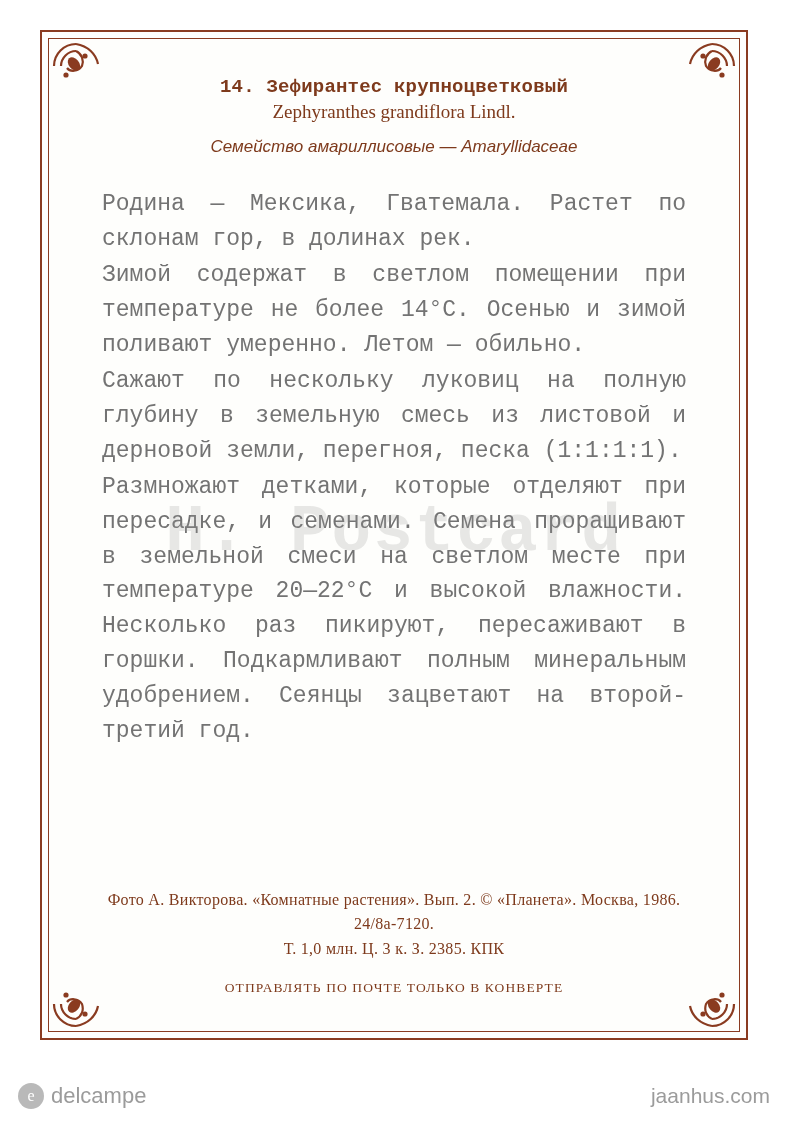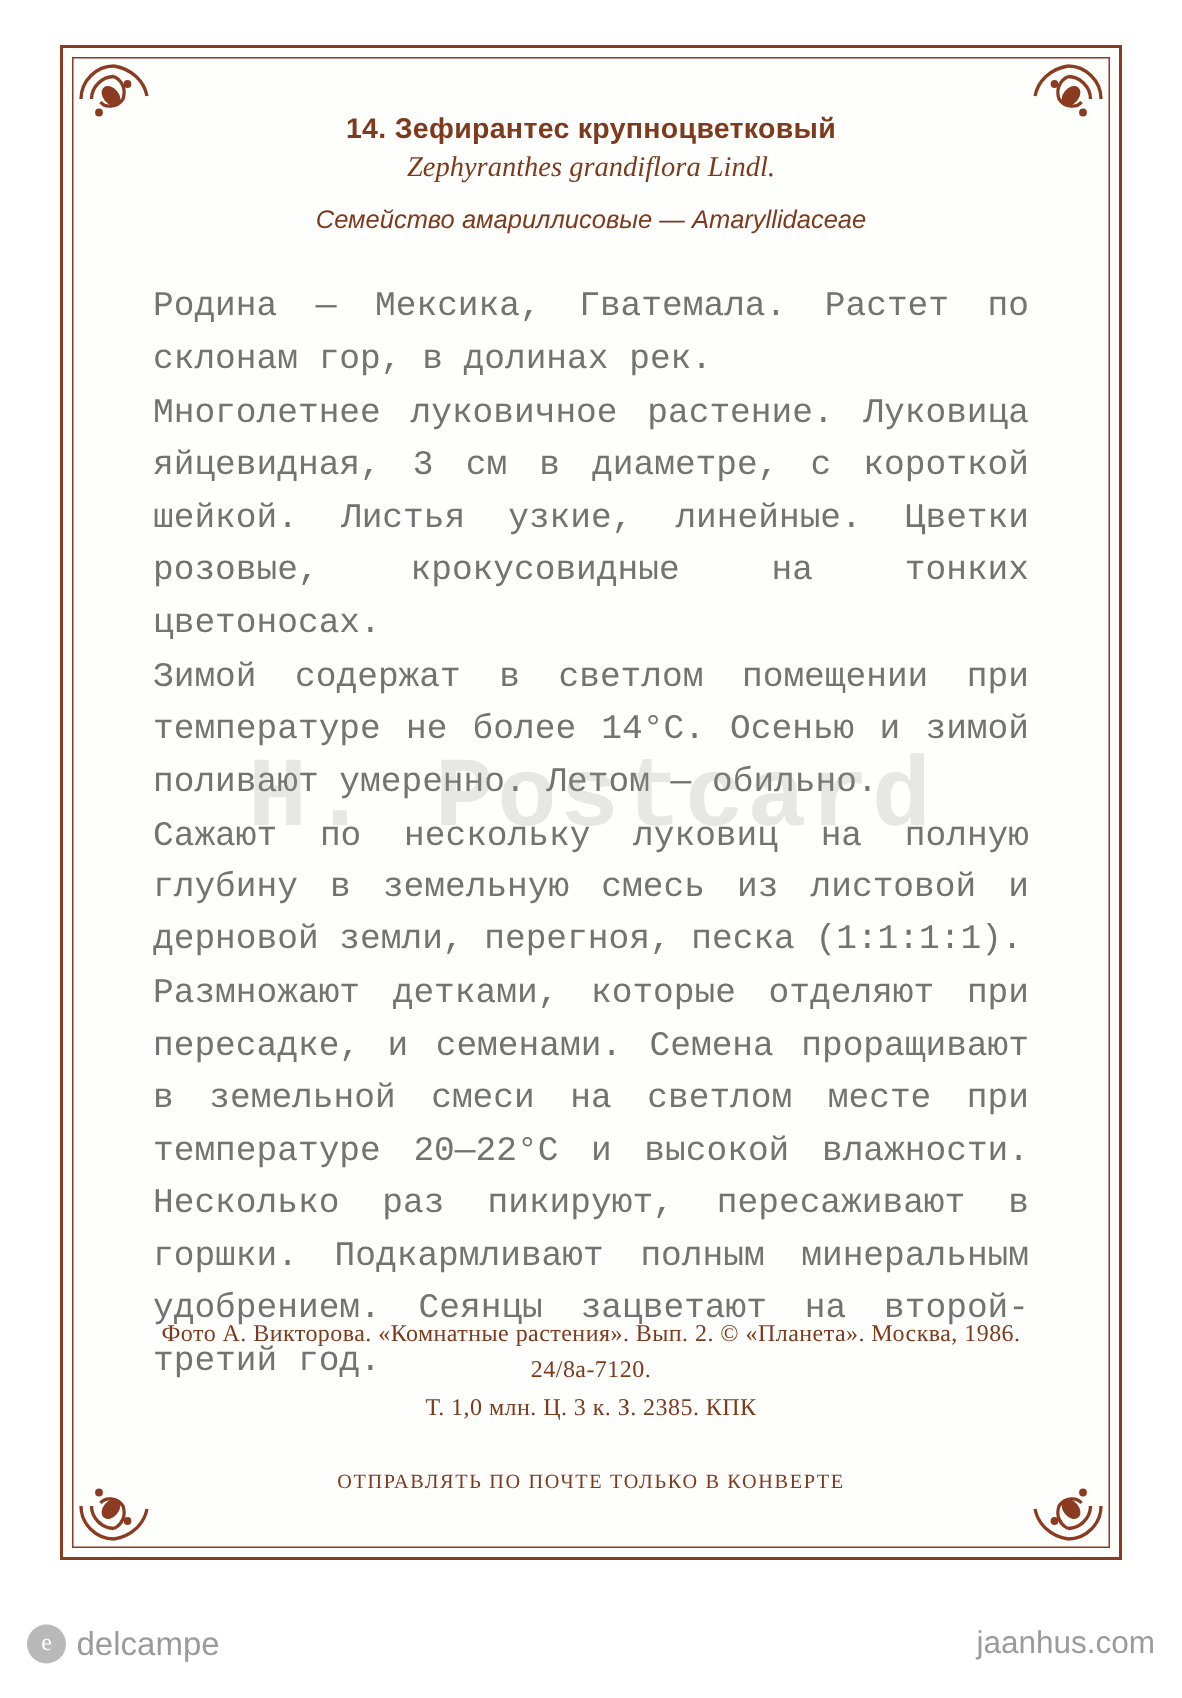--- a/index.html
+++ b/index.html
@@ -54,29 +54,28 @@
     left: 60px;
     right: 60px;
     top: 44px;
   }
 
   .title-block {
     text-align: center;
     color: #7e3a1c;
   }
   .title-main {
-    font-family: Liberation Sans, sans-serif;
+    font-family: Liberation Mono, monospace;
     font-weight: bold;
     font-size: 19px;
     letter-spacing: 0.2px;
     margin-bottom: 3px;
   }
   .title-latin {
     font-family: "Liberation Serif", serif;
-    font-style: italic;
     font-size: 19px;
     margin-bottom: 14px;
   }
   .title-family {
     font-family: "Liberation Sans", sans-serif;
     font-style: italic;
     font-size: 17px;
     margin-bottom: 16px;
   }
 
@@ -102,21 +101,21 @@
     color: #7e3a1c;
     text-align: center;
   }
   .credit-line {
     font-family: "Liberation Serif", serif;
     font-size: 16px;
     letter-spacing: 0.3px;
     line-height: 1.55;
   }
   .mail-note {
-    margin-top: 28px;
+    margin-top: 18px;
     font-family: "Liberation Serif", serif;
     font-size: 13.5px;
     letter-spacing: 1.1px;
   }
 
   
   .wm-center {
     position: absolute;
     left: 0;
     right: 0;
@@ -238,21 +237,20 @@
 
   <div class="content">
     <div class="title-block">
       <div class="title-main">14. Зефирантес крупноцветковый</div>
       <div class="title-latin">Zephyranthes grandiflora Lindl.</div>
       <div class="title-family">Семейство амариллисовые — Amaryllidaceae</div>
     </div>
 
     <div class="body-text">
       <p>Родина — Мексика, Гватемала. Растет по склонам гор, в долинах рек.</p>
-      <p>Многолетнее луковичное растение. Луковица яйцевидная, 3 см в диаметре, с короткой шейкой. Листья узкие, линейные. Цветки розовые, крокусовидные на тонких цветоносах.</p>
       <p>Зимой содержат в светлом помещении при температуре не более 14°С. Осенью и зимой поливают умеренно. Летом — обильно.</p>
       <p>Сажают по нескольку луковиц на полную глубину в земельную смесь из листовой и дерновой земли, перегноя, песка (1:1:1:1).</p>
       <p>Размножают детками, которые отделяют при пересадке, и семенами. Семена проращивают в земельной смеси на светлом месте при температуре 20—22°С и высокой влажности. Несколько раз пикируют, пересаживают в горшки. Подкармливают полным минеральным удобрением. Сеянцы зацветают на второй-третий год.</p>
     </div>
   </div>
 
   <div class="footer">
     <div class="credit-line">Фото А. Викторова. «Комнатные растения». Вып. 2. © «Планета». Москва, 1986. 24/8а-7120.</div>
     <div class="credit-line">Т. 1,0 млн. Ц. 3 к. З. 2385. КПК</div>
     <div class="mail-note">ОТПРАВЛЯТЬ ПО ПОЧТЕ ТОЛЬКО В КОНВЕРТЕ</div>

